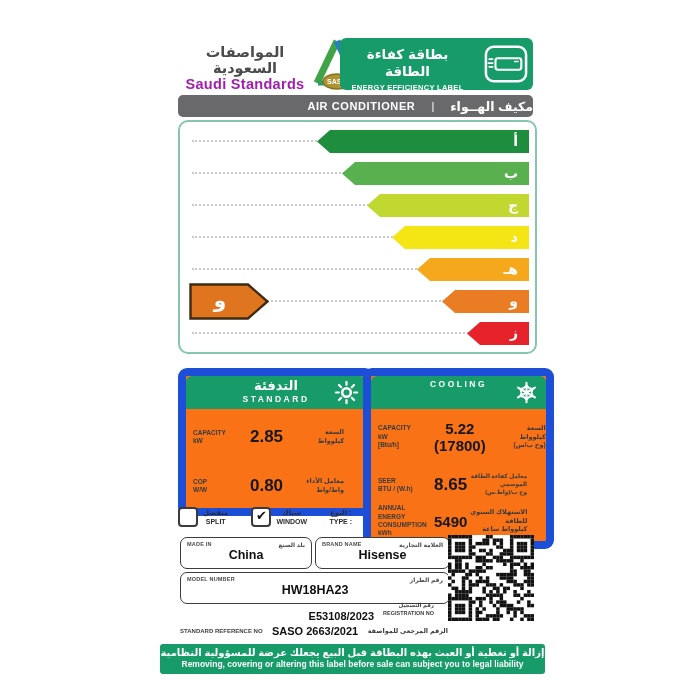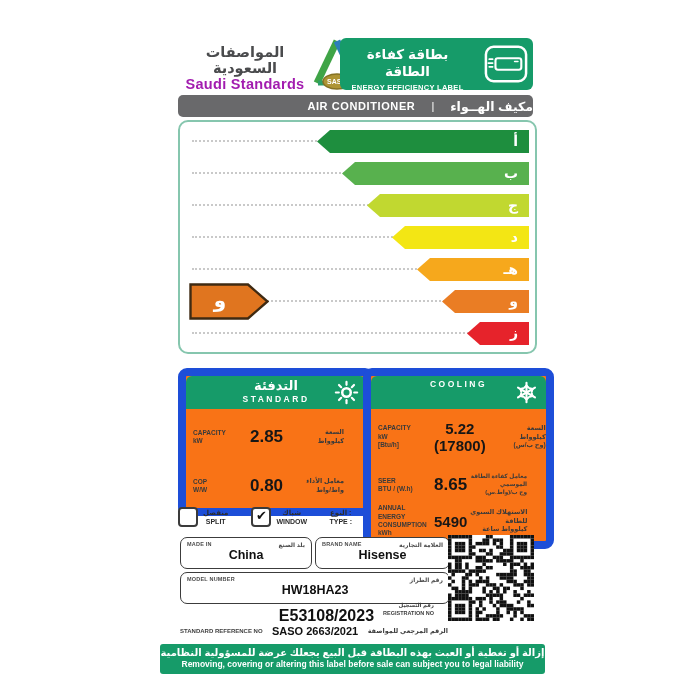--- a/index.html
+++ b/index.html
@@ -69,21 +69,21 @@
   .type-label{margin-left:auto;margin-right:6px;}
 
   
   .info-box{position:absolute;border:1.5px solid #3c3c3c;border-radius:7px;background:#fff;height:30px;}
   .ib-en{position:absolute;top:2.5px;left:6px;font-size:5.5px;font-weight:bold;color:#4c4c4c;letter-spacing:.2px;}
   .ib-ar{position:absolute;top:2.5px;right:6px;font-size:6px;font-weight:bold;color:#4c4c4c;}
   .ib-val{position:absolute;left:0;right:0;top:10px;text-align:center;font-size:12.5px;font-weight:bold;color:#101010;}
 
   .reg-row{position:absolute;left:180px;top:601px;width:268px;height:18px;display:flex;
            align-items:center;justify-content:flex-end;gap:9px;padding-right:14px;box-sizing:border-box;}
-  .reg-val{font-size:16px;font-weight:bold;color:#111;margin-top:12px;}
+  .reg-val{font-size:11px;font-weight:bold;color:#111;margin-top:12px;}
   .reg-labels{font-size:5.5px;font-weight:bold;color:#3e3e3e;text-align:right;line-height:1.4;}
   .reg-labels span{display:block;}
   .std-row{position:absolute;left:180px;top:623px;width:268px;height:16px;display:flex;
            align-items:center;justify-content:space-between;}
   .std-en{font-size:6px;font-weight:bold;color:#3e3e3e;}
   .std-val{font-size:11px;font-weight:bold;color:#111;}
   .std-ar{font-size:6.5px;font-weight:bold;color:#3e3e3e;}
 
   .qr{position:absolute;left:448px;top:535px;width:86px;height:86px;background:#fff;}
 

